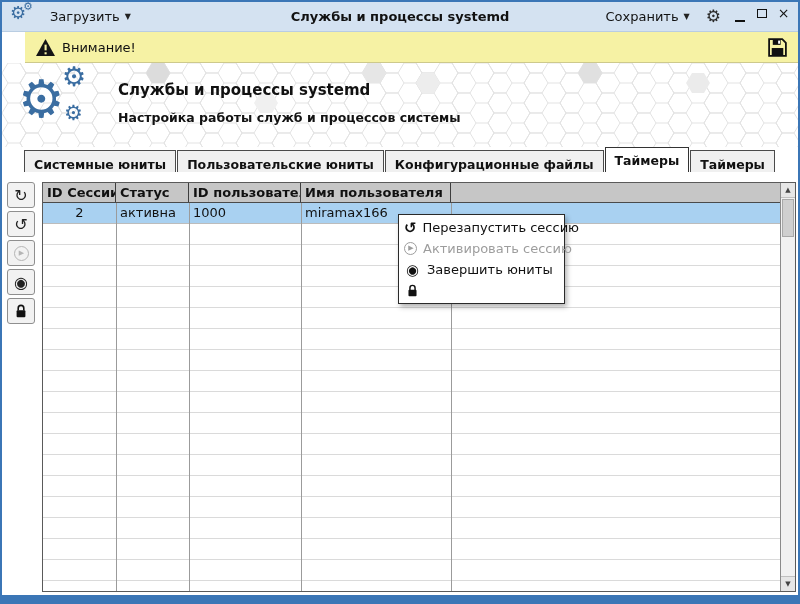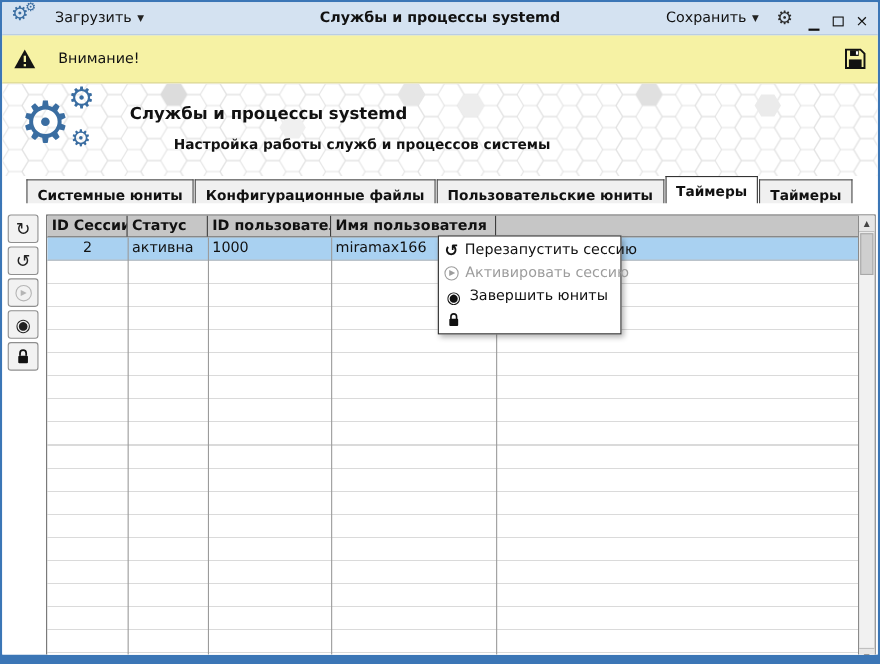--- a/index.html
+++ b/index.html
@@ -12,41 +12,41 @@
   
   .titlebar{ height:30px; background:#d4e2f1; border-bottom:1px solid #b9cde2;
     display:flex; align-items:center; position:relative; padding:0 8px; }
   .tb-left{ display:flex; align-items:center; gap:10px; }
   .app-icon{ position:relative; width:26px; height:22px; color:#3a6da1; }
   .app-icon .g1{ position:absolute; left:0; top:-4px; font-size:18px; }
   .app-icon .g2{ position:absolute; left:13px; top:-6px; font-size:11px; }
   .tb-btn{ display:flex; align-items:center; gap:5px; font-size:13px; cursor:default; padding:3px 4px; }
   .caret{ font-size:8px; color:#222; }
   .tb-title{ position:absolute; left:0; right:0; text-align:center; font-size:13px; font-weight:bold; pointer-events:none; }
-  .tb-right{ margin-left:auto; display:flex; align-items:flex-end; gap:12px; z-index:2; }
+  .tb-right{ margin-left:auto; display:flex; align-items:flex-start; gap:12px; z-index:2; }
   .tb-gear{ font-size:17px; color:#2b2b2b; }
   .winctl{ display:flex; align-items:center; gap:9px; }
   .wc{ font-size:14px; line-height:1; color:#111; width:13px; text-align:center; }
   .max-box{ display:inline-block; width:10px; height:9px; border:1.5px solid #111; margin-top:1px; }
   .min-bar{ display:inline-block; width:10px; height:2px; background:#111; margin-bottom:-4px;}
   
-  .warnbar{ height:44px; background:#f6f2a4; border-bottom:1px solid #cdc98c;
-    display:flex; align-items:center; padding:0 10px; gap:20px; }
+  .warnbar{ height:31px; background:#f6f2a4; border-bottom:1px solid #cdc98c;
+    display:flex; align-items:center; padding:0 10px; gap:6px;margin-left:23px; }
   .warn-text{ font-size:13px; }
   .warn-spacer{ flex:1; }
   
   .header{ height:84px; position:relative; overflow:hidden; background:#fff; }
   .hexbg{ position:absolute; inset:0; }
   .header-icon{ position:absolute; left:16px; top:4px; width:86px; height:76px; color:#3a6da1; }
   .header-icon .hg1{ position:absolute; left:0px; top:2px; font-size:52px; }
   .header-icon .hg2{ position:absolute; left:44px; top:-6px; font-size:27px; }
   .header-icon .hg3{ position:absolute; left:46px; top:34px; font-size:21px; }
   .header-text{ position:absolute; left:116px; top:18px; }
   .header-title{ font-size:15px; font-weight:bold; margin-bottom:11px; }
-  .header-sub{ font-size:12.5px; font-weight:bold;margin-left:40px; }
+  .header-sub{ font-size:12.5px; font-weight:bold; }
   
   .tabs{ height:25px; display:flex; align-items:flex-end; padding-left:22px; background:#fff; }
   .tab{ border:1px solid #4a4a4a; border-bottom:none; background:#f0f0f0;
     font-size:12.5px; font-weight:bold; padding:6px 9px 4px 9px; height:22px; margin-right:1px; white-space:nowrap; }
   .tab.active{ background:#fff; height:25px; padding-top:5px; border-color:#333; }
   
   .content{ height:423px; position:relative; background:#fff; }
   .toolbar{ position:absolute; left:5px; top:10px; display:flex; flex-direction:column; gap:3px; }
   .tbtn{ width:28px; height:26px; border:1px solid #8f8f8f; border-radius:3px; background:#f2f2f2;
     display:flex; align-items:center; justify-content:center; font-size:16px; color:#222; }
@@ -154,22 +154,22 @@
       <span class="hg3">⚙</span>
     </div>
     <div class="header-text">
       <div class="header-title">Службы и процессы systemd</div>
       <div class="header-sub">Настройка работы служб и процессов системы</div>
     </div>
   </div>
 
   <div class="tabs">
     <div class="tab">Системные юниты</div>
+    <div class="tab">Пользовательские юниты</div>
     <div class="tab">Конфигурационные файлы</div>
-    <div class="tab">Пользовательские юниты</div>
     <div class="tab active">Таймеры</div>
     <div class="tab">Таймеры</div>
   </div>
 
   <div class="content">
 
     <div class="toolbar">
       <div class="tbtn">
         <span>↻</span>
       </div>

